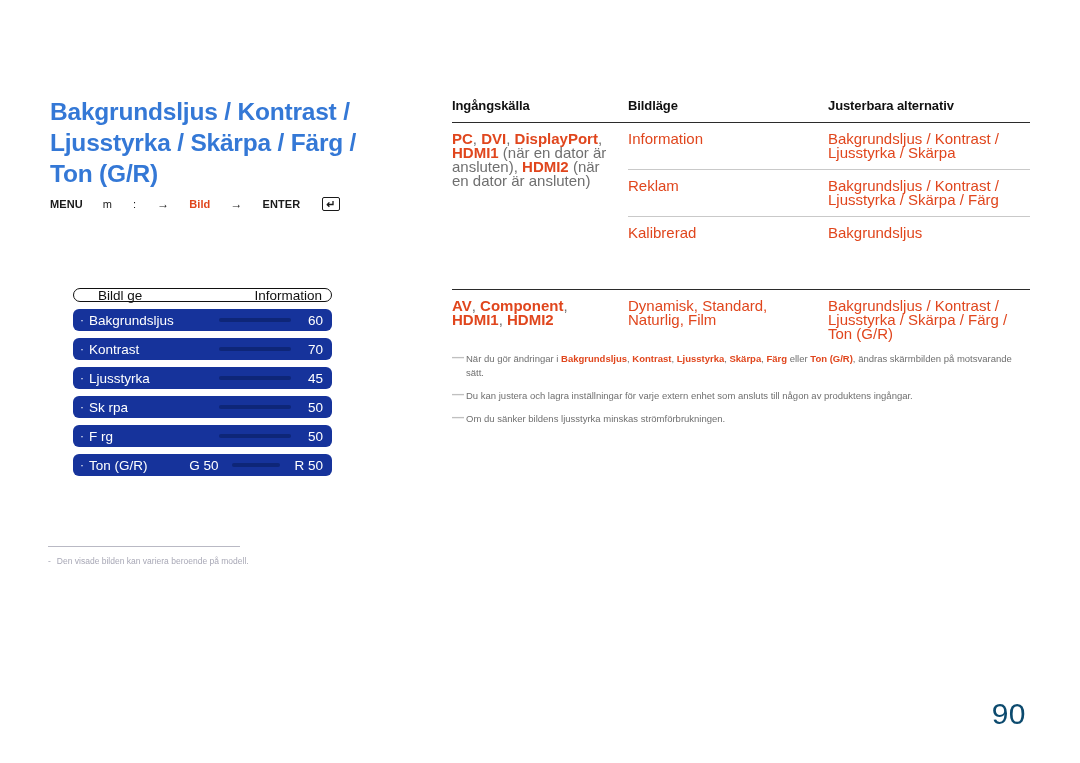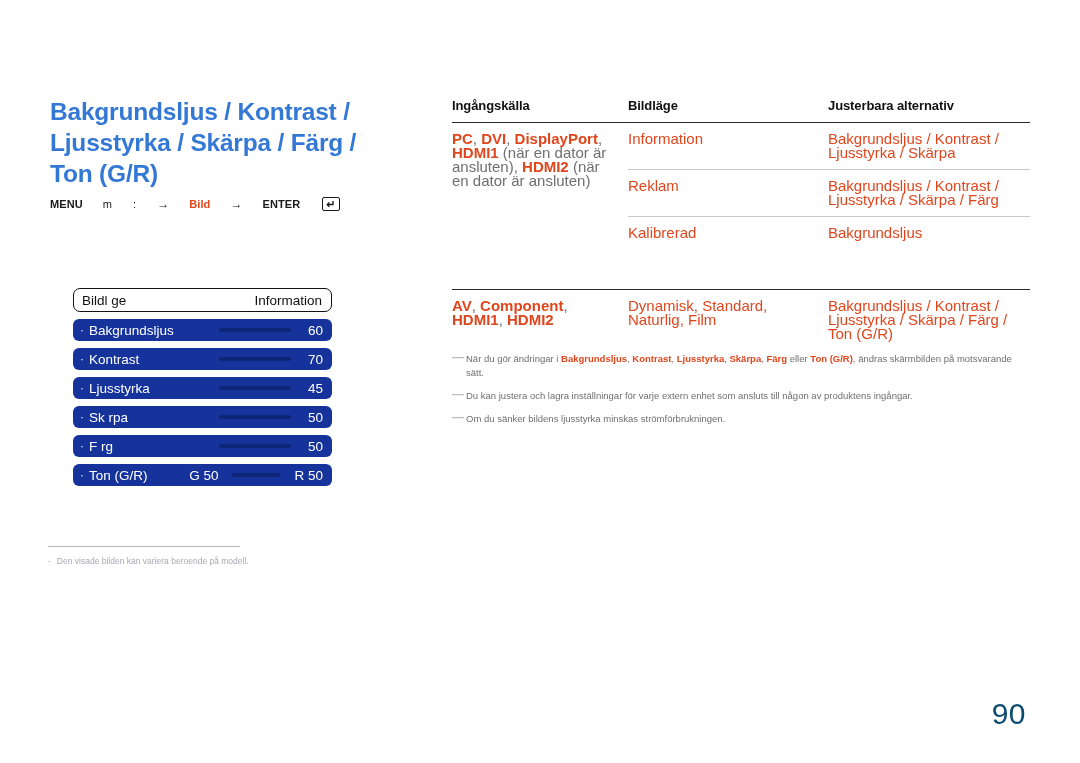--- a/index.html
+++ b/index.html
@@ -79,28 +79,28 @@
 
   
   .osd {
     position: absolute;
     left: 73px;
     top: 288px;
     width: 259px;
   }
   .osd-header {
     box-sizing: border-box;
-    height: 24px;
+    height: 14px;
     border: 1.5px solid #111111;
     border-radius: 7px;
     background: #ffffff;
     display: flex;
     align-items: center;
     justify-content: space-between;
-    padding: 0 9px 0 8px;
+    padding: 0 9px 0 24px;
     color: #111111;
     font-size: 13.5px;
     margin-bottom: 7px;
   }
   .osd-row {
     box-sizing: border-box;
     height: 22px;
     border-radius: 6px;
     background: #16339b;
     display: flex;

